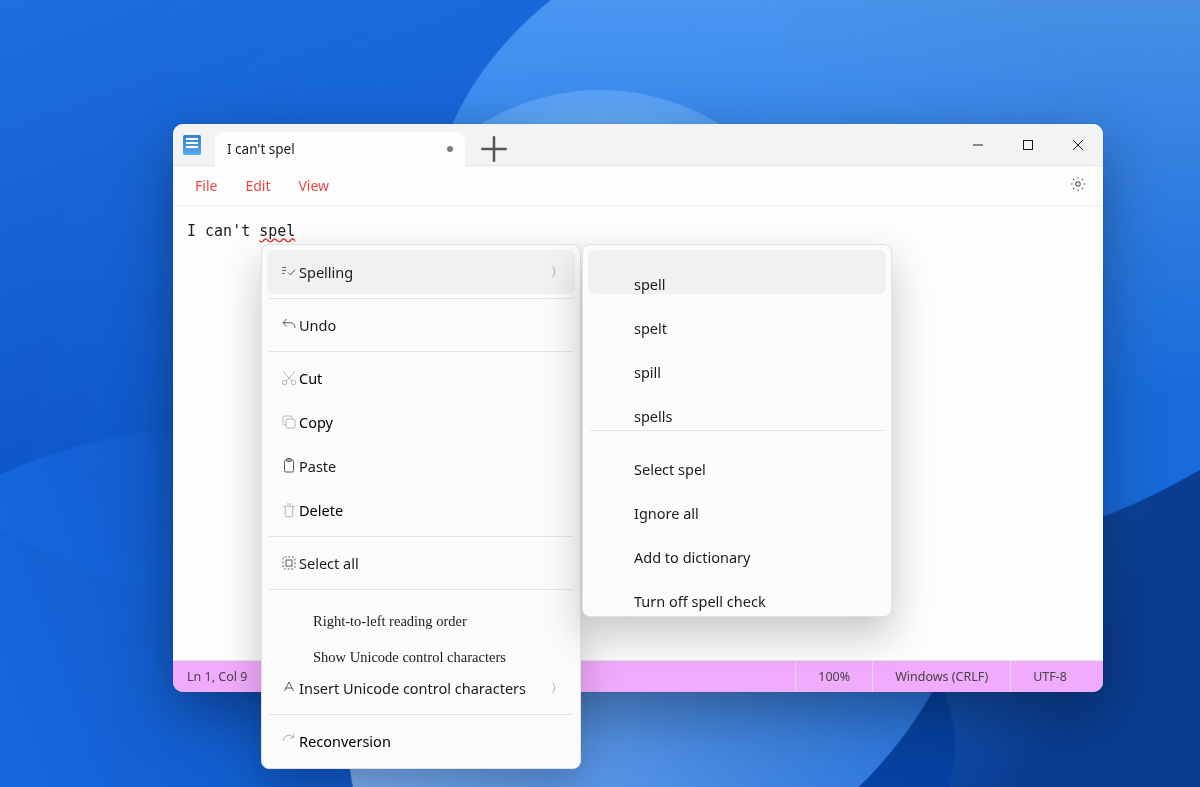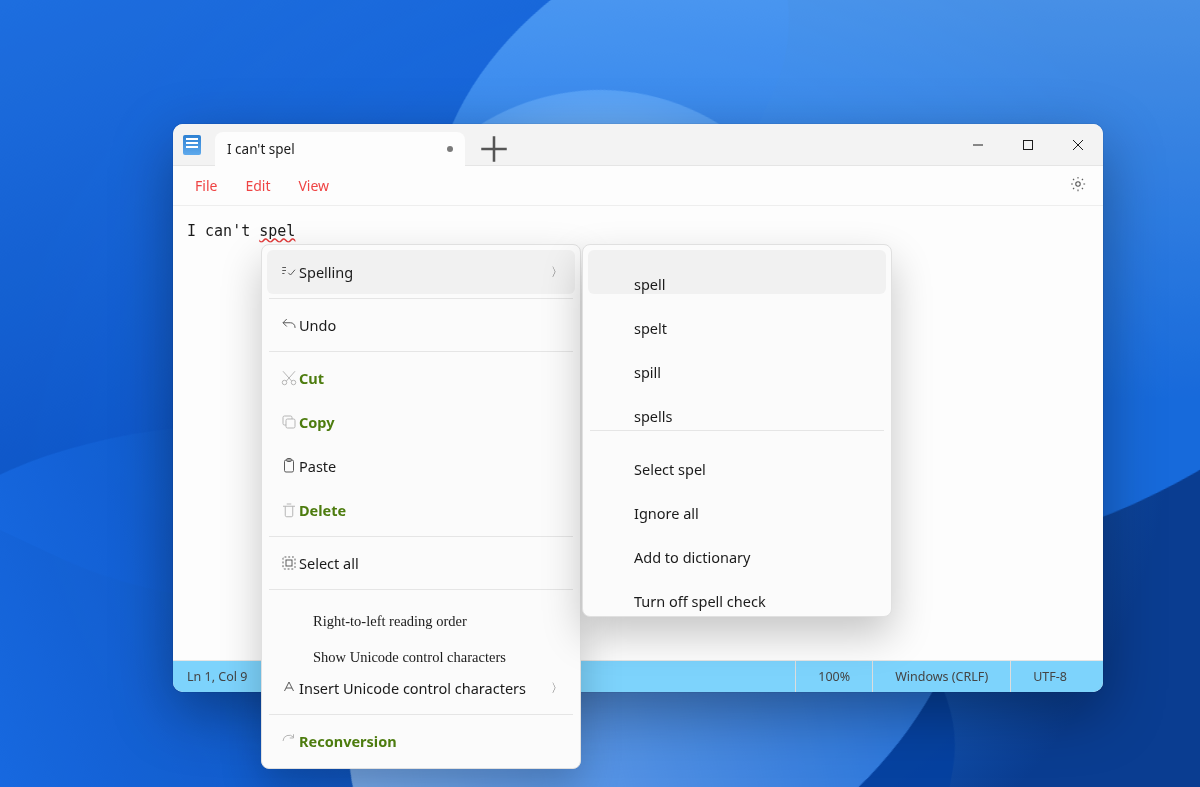--- a/index.html
+++ b/index.html
@@ -111,21 +111,21 @@
     position:relative;
   }
   .misspell {
     text-decoration: underline wavy #e23b3b;
     text-decoration-skip-ink: none;
   }
 
   .statusbar {
     height: 32px;
     border-top: 1px solid #e5e5e5;
-    background:#7dd3fc;
+    background:#f0abfc;
     display:flex; align-items:center;
     font-size: 12.5px; color:#444;
     padding: 0 14px;
   }
   .statusbar .spacer { flex:1; }
   .status-seg { padding: 0 22px; border-left:1px solid #ddd; height:100%; display:flex; align-items:center; }
   .status-seg:first-of-type { border-left:none; }
 
   
   .ctxmenu {
@@ -142,21 +142,21 @@
   .ctx2 { left:582px; top:244px; width:310px; }
 
   .ctx-row {
     display:flex; align-items:center;
     height:44px;
     padding: 0 12px;
     border-radius:6px;
   }
   .ctx-row.small { height:36px;font-family:Liberation Serif, serif; }
   .ctx-row.hover { background:#f1f1f1; }
-  .ctx-row.disabled { color:#4d7c0f;font-weight:bold; }
+  .ctx-row.disabled { color:#000000; }
   .ctx-ico { width:20px; display:flex; align-items:center; justify-content:center; color:#555; }
   .ctx-row.disabled .ctx-ico { color:#b3b3b3; }
   .ctx-ico svg { width:18px;height:18px; stroke:currentColor; stroke-width:1.3; fill:none; }
   .ctx-label { flex:1; }
   .ctx-arrow { color:#666; font-size:12px; }
   .ctx-sep { height:1px; background:#e5e5e5; margin:4px 2px; }
 
   .noicon { padding-left: 46px; align-items: flex-end; }
 </style>
 </head>

